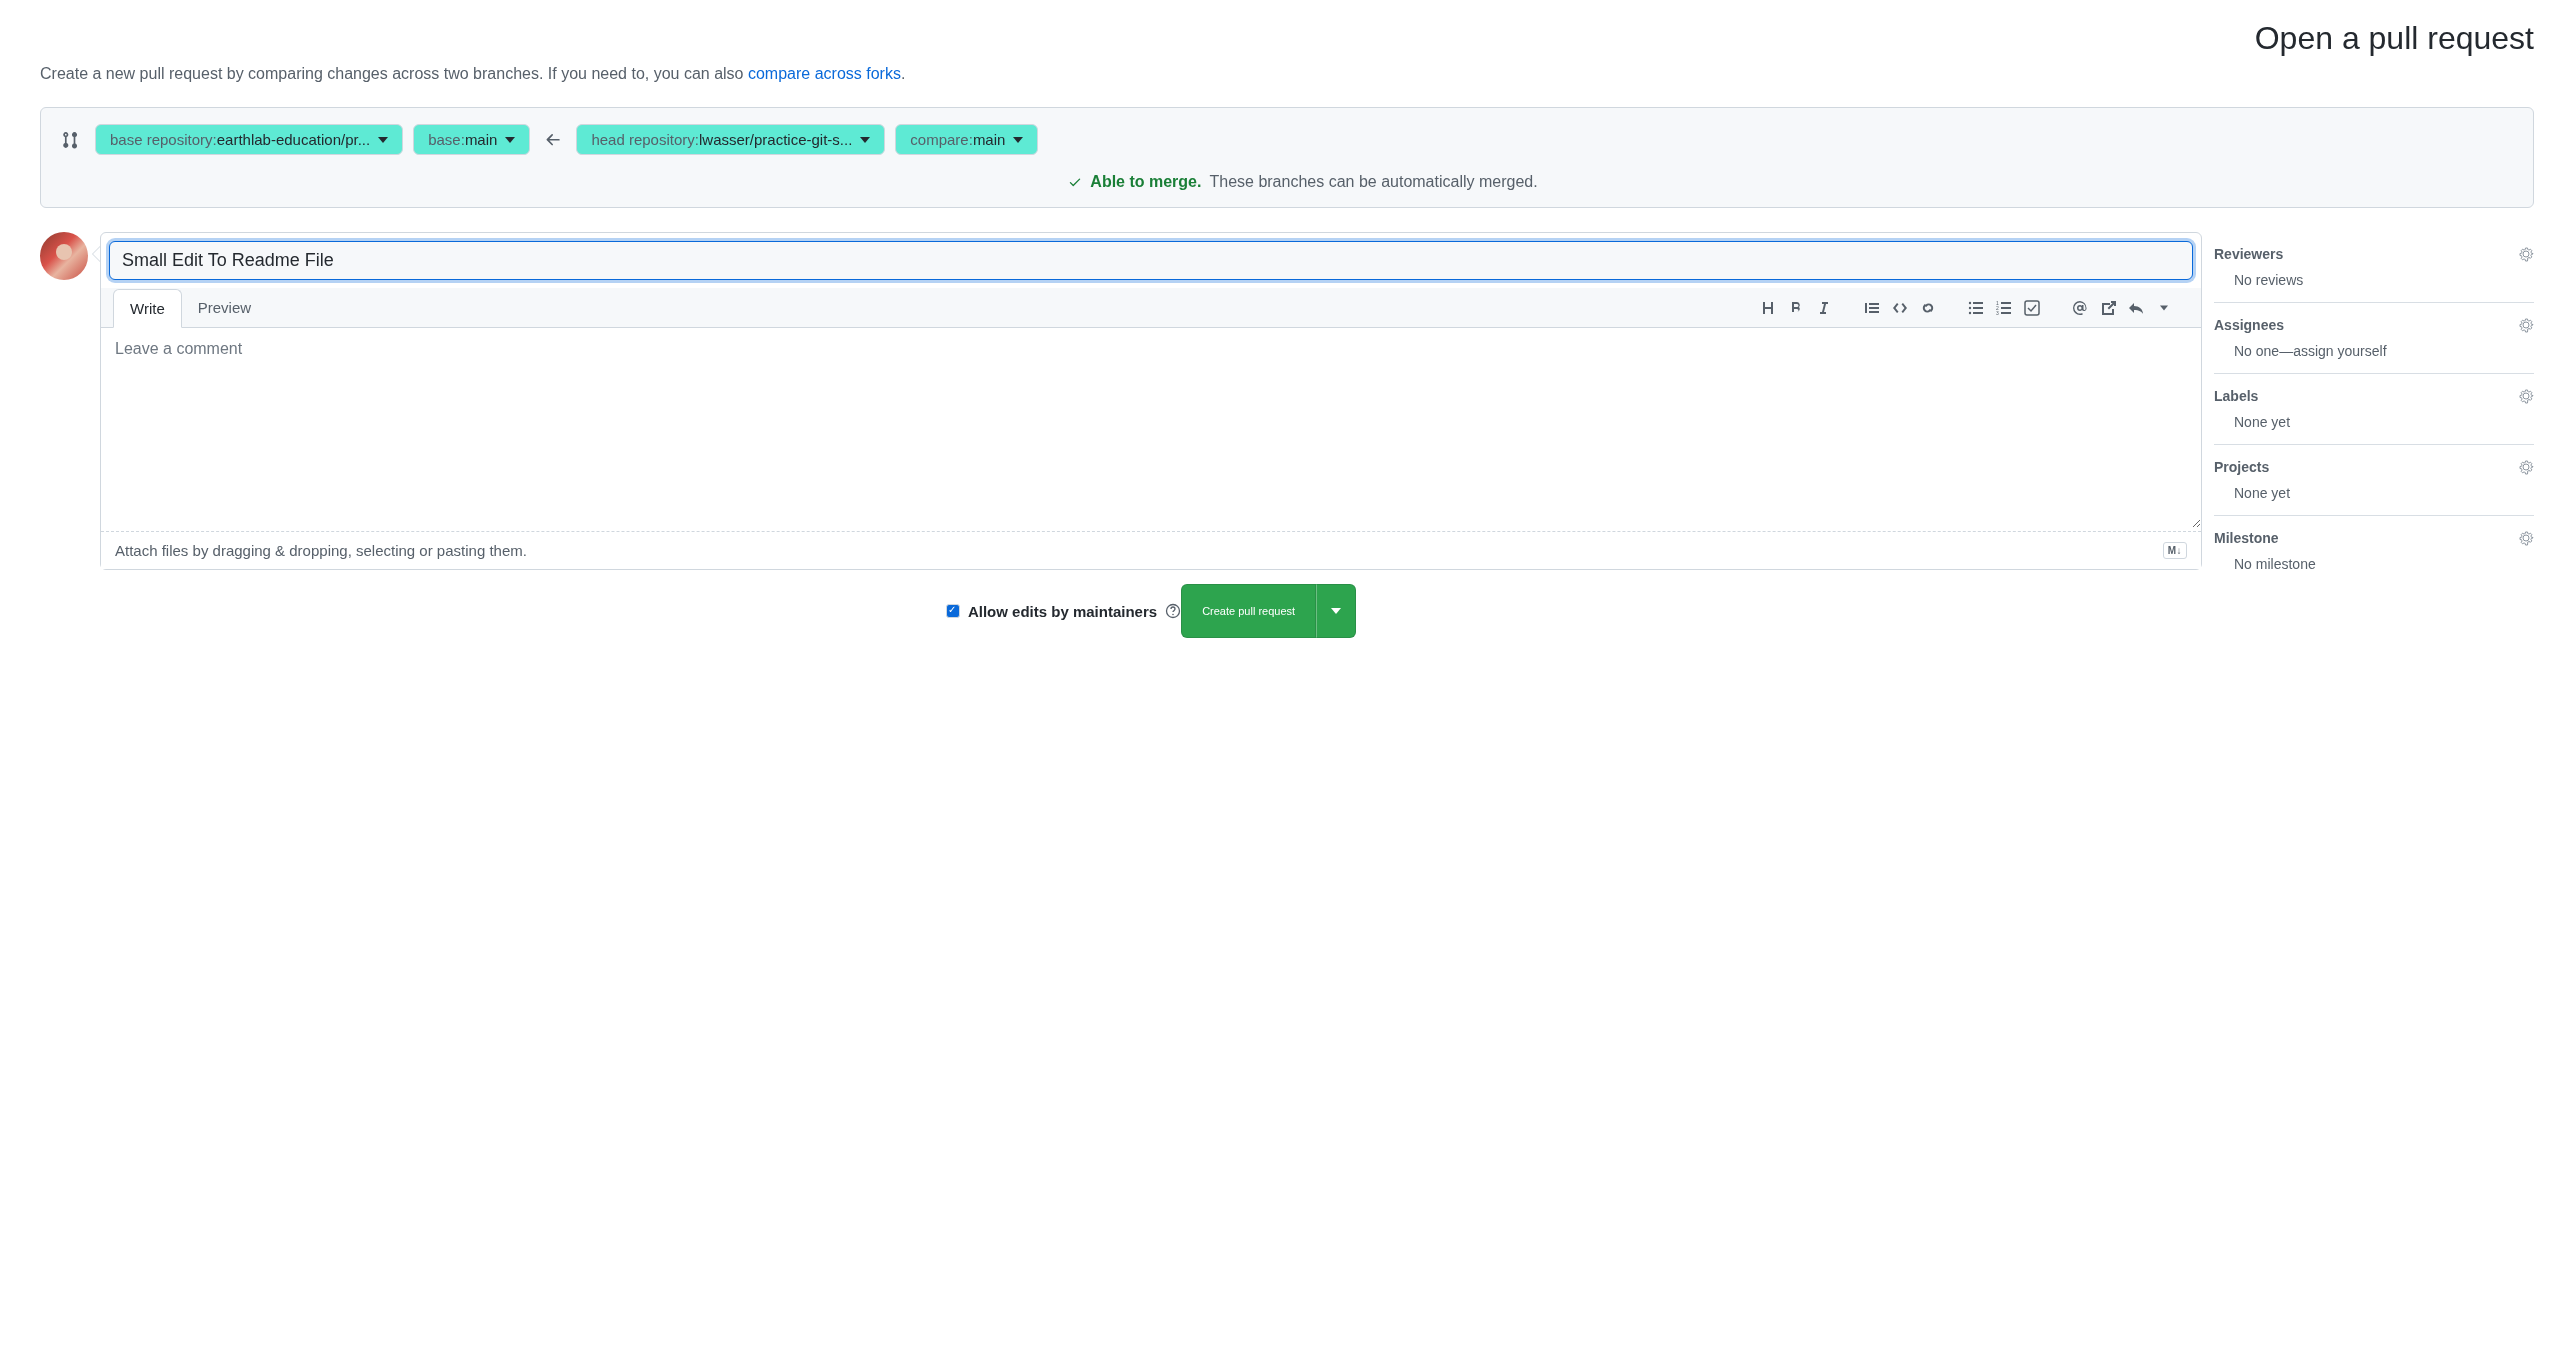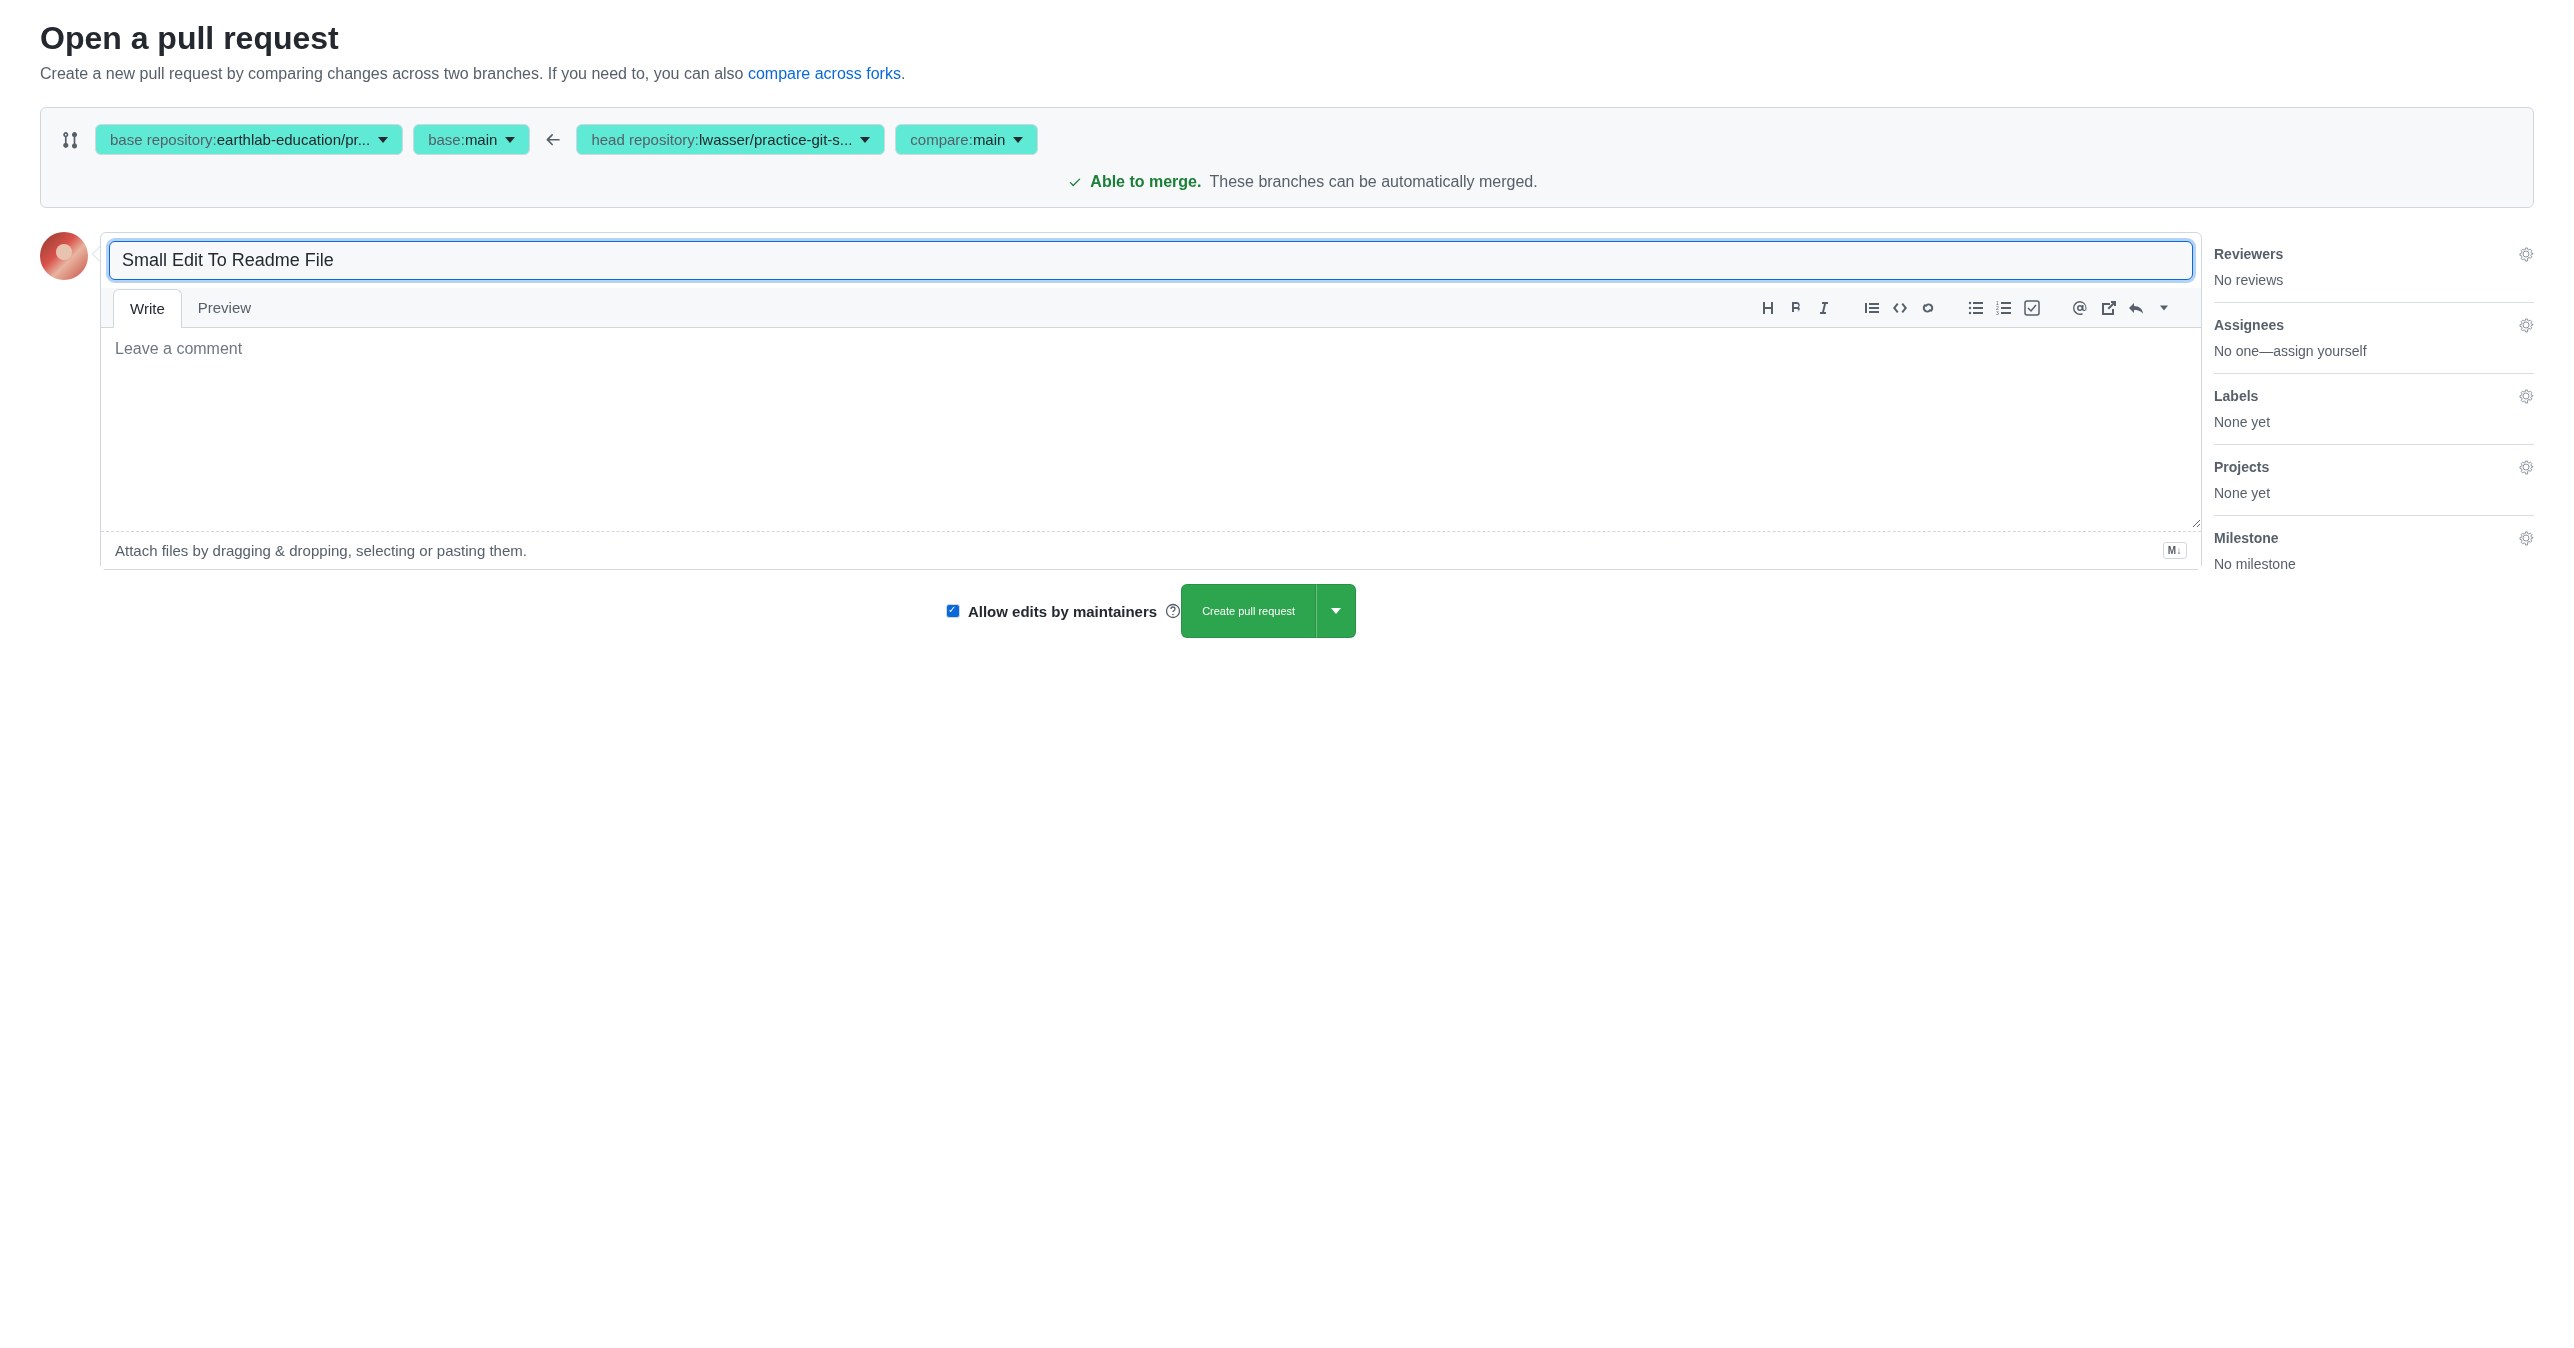--- a/index.html
+++ b/index.html
@@ -1,17 +1,17 @@
 <!DOCTYPE html>
 <html><head>
 <meta charset="utf-8">
 <style>
 * { box-sizing: border-box; margin: 0; padding: 0; }
 body { font-family: -apple-system, BlinkMacSystemFont, "Segoe UI", Helvetica, Arial, sans-serif; background: #fff; color: #24292f; font-size: 14px; padding: 20px 40px; }
-.page-title { font-size: 32px; font-weight: 700; margin-bottom: 8px; color: #24292f; }
+.page-title { font-size: 32px; font-weight: 400; margin-bottom: 8px; color: #24292f; text-align: right; }
 .page-subtitle { font-size: 16px; color: #57606a; margin-bottom: 24px; }
 .page-subtitle a { color: #0969da; text-decoration: none; }
 .compare-box { border: 1px solid #d0d7de; border-radius: 6px; background: #f6f8fa; padding: 16px 20px; margin-bottom: 24px; }
 .compare-row { display: flex; align-items: center; gap: 10px; flex-wrap: wrap; }
 .compare-icon-wrap { display: inline-flex; align-items: center; color: #57606a; margin-right: 6px; }
 .branch-select { display: inline-flex; align-items: center; background: #5eead4; border: 1px solid #d0d7de; border-radius: 6px; padding: 6px 14px; font-size: 15px; color: #24292f; cursor: pointer; white-space: nowrap; }
 .branch-select .lbl { color: #57606a; }
 .branch-select .val { font-weight: 400; color: #24292f; }
 .branch-select .caret { margin-left: 8px; display: inline-flex; }
 .arrow-sep { display: inline-flex; align-items: center; color: #57606a; padding: 0 4px; }
@@ -46,21 +46,21 @@
 .chk::after { content: "✓"; color: #fff; font-size: 10px; position: absolute; top: -1px; left: 1px; }
 .help-icon { display: inline-flex; color: #57606a; cursor: pointer; }
 .btn-group { display: flex; }
 .btn-primary { background: #2da44e; color: #fff; border: 1px solid rgba(27,31,36,0.15); padding: 20px 20px; font-size: 11px; font-weight: 500; border-radius: 6px 0 0 6px; cursor: pointer; }
 .btn-dd { background: #2da44e; color: #fff; border: 1px solid rgba(27,31,36,0.15); border-left: 1px solid rgba(255,255,255,0.3); padding: 10px 14px; border-radius: 0 6px 6px 0; cursor: pointer; display: inline-flex; align-items: center; }
 .sidebar { width: 320px; flex-shrink: 0; }
 .side-block { border-bottom: 1px solid #d8dee4; padding: 14px 0; }
 .side-head { display: flex; align-items: center; justify-content: space-between; margin-bottom: 10px; }
 .side-title { font-size: 14px; font-weight: 600; color: #57606a; }
 .side-gear { color: #8c959f; cursor: pointer; display: inline-flex; }
-.side-body { font-size: 14px; color: #57606a; }
+.side-body { font-size: 14px; color: #57606a; margin-left: 20px; }
 .side-body a { color: #57606a; text-decoration: none; }
 svg { display: block; }
 </style>
 </head>
 <body>
 
 <h1 class="page-title">Open a pull request</h1>
 <p class="page-subtitle">
   <span>Create a new pull request by comparing changes across two branches. If you need to, you can also </span>
   <a href="#">compare across forks</a><span>.</span>

